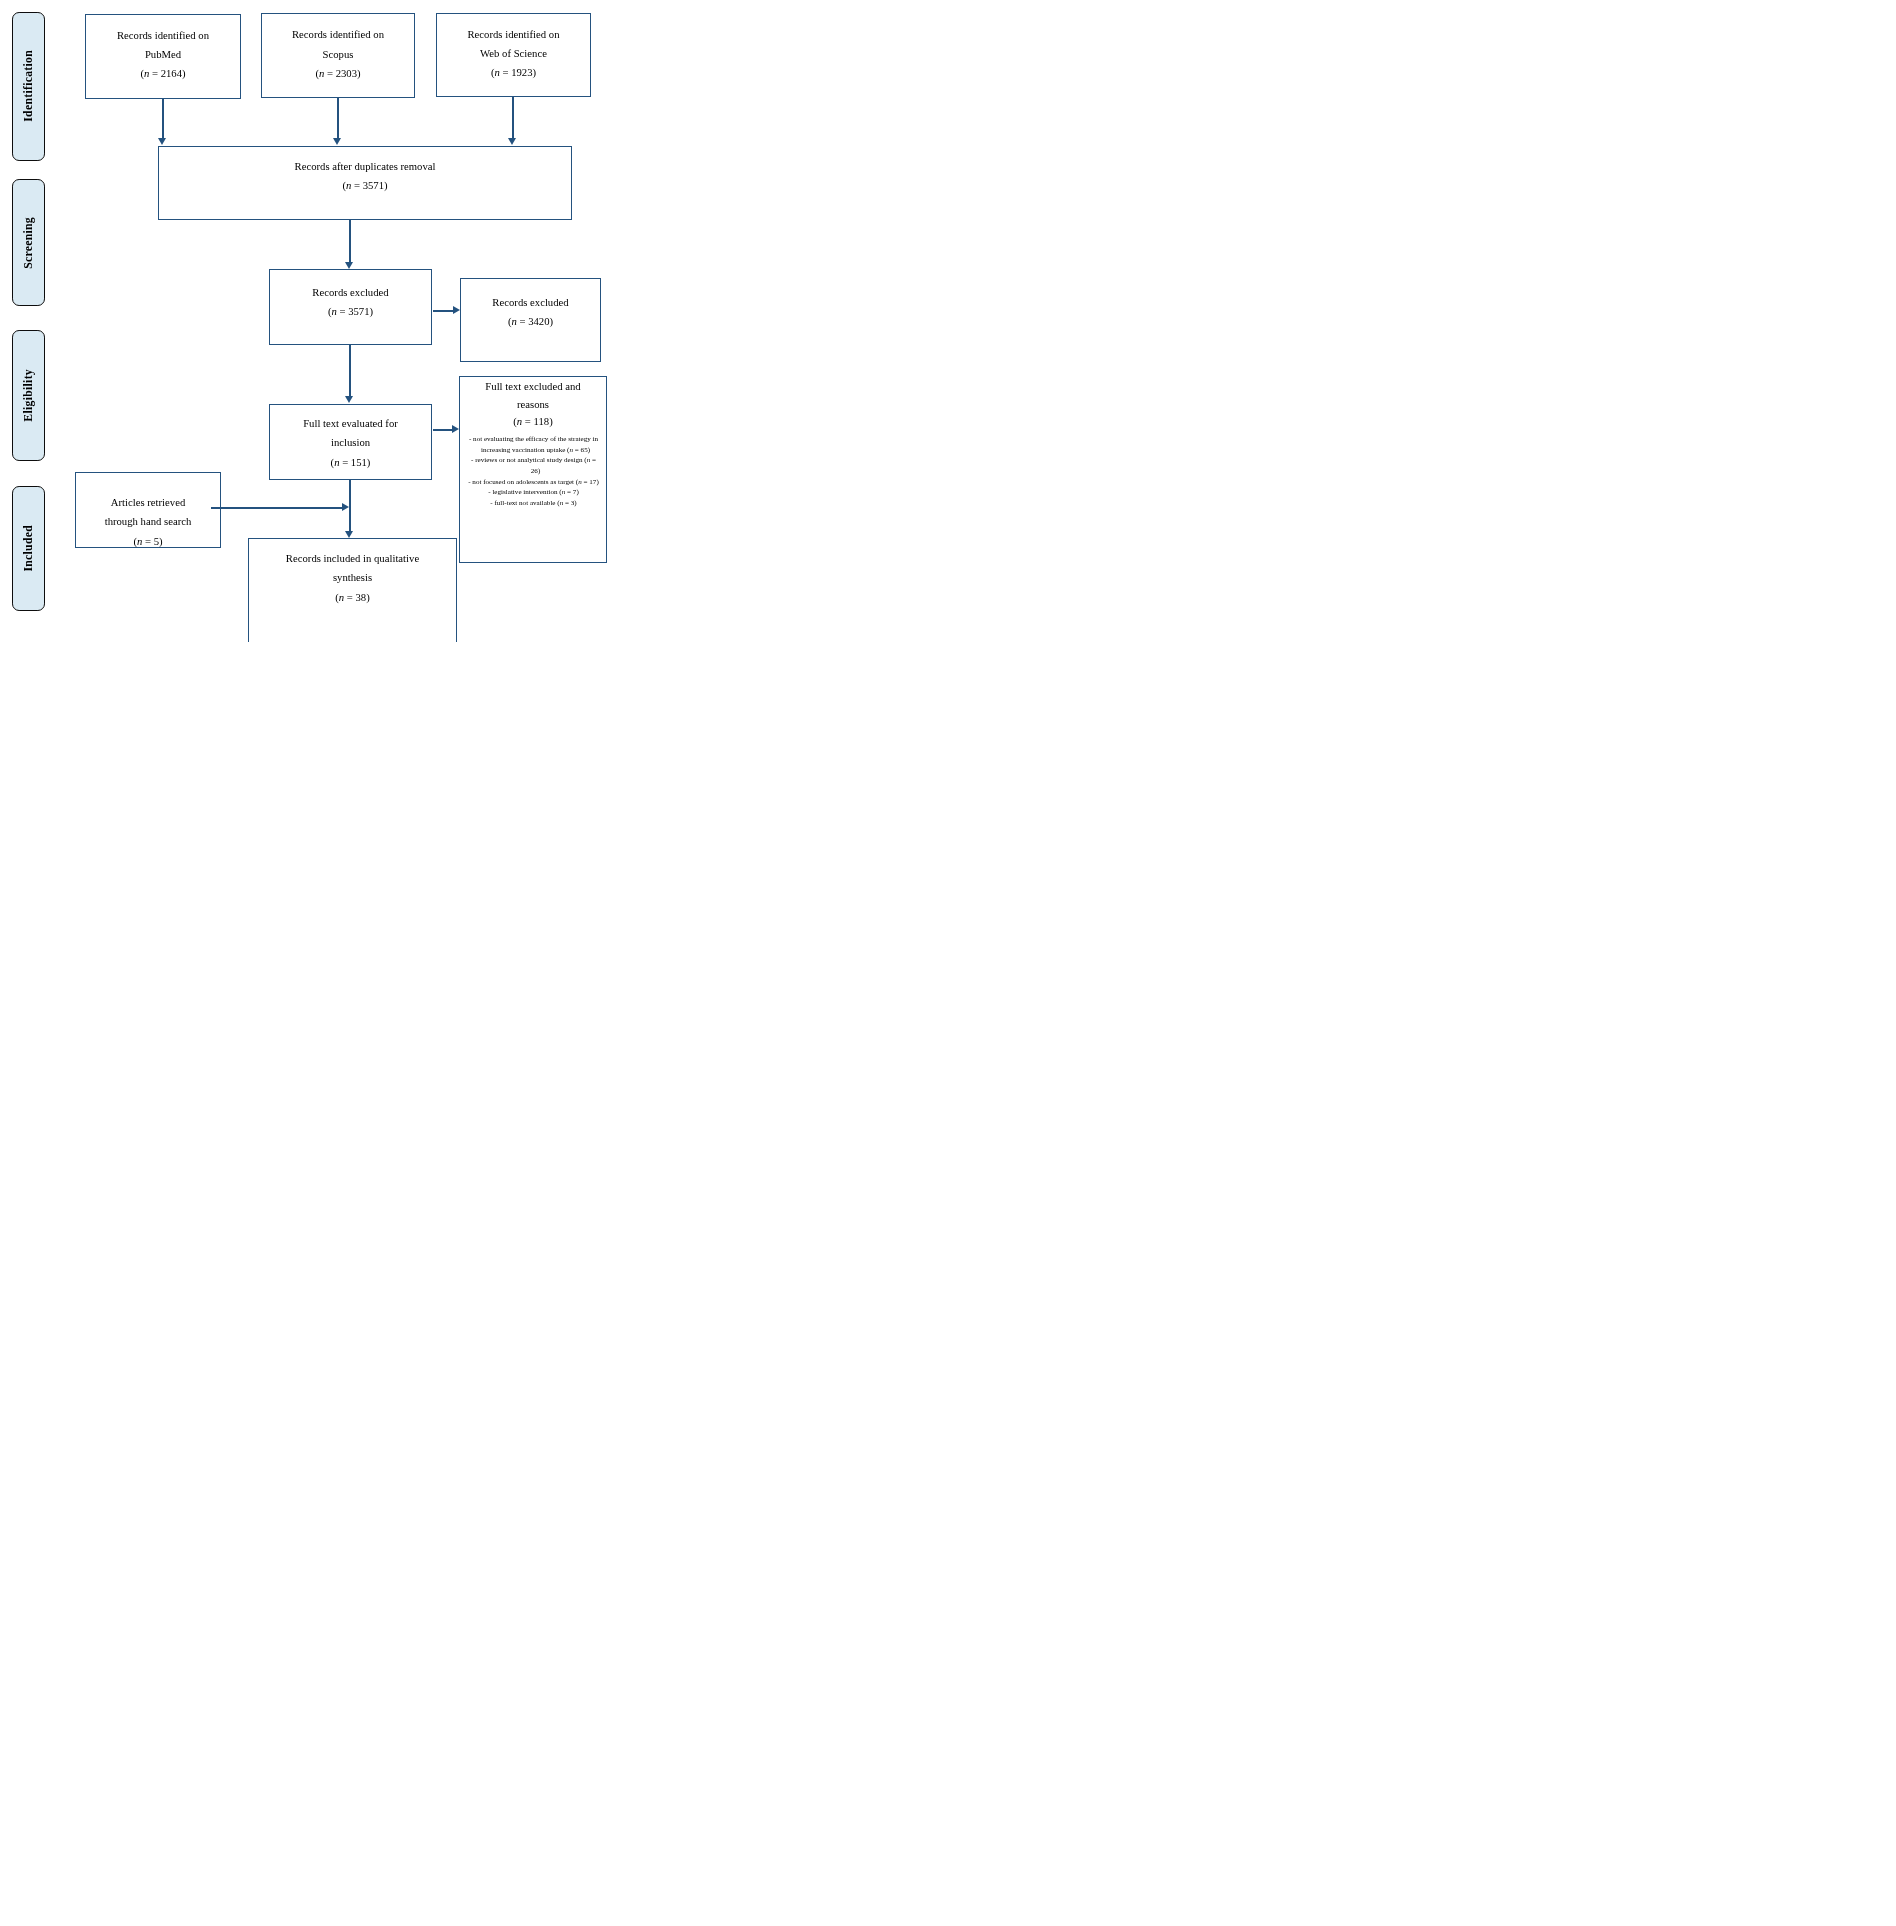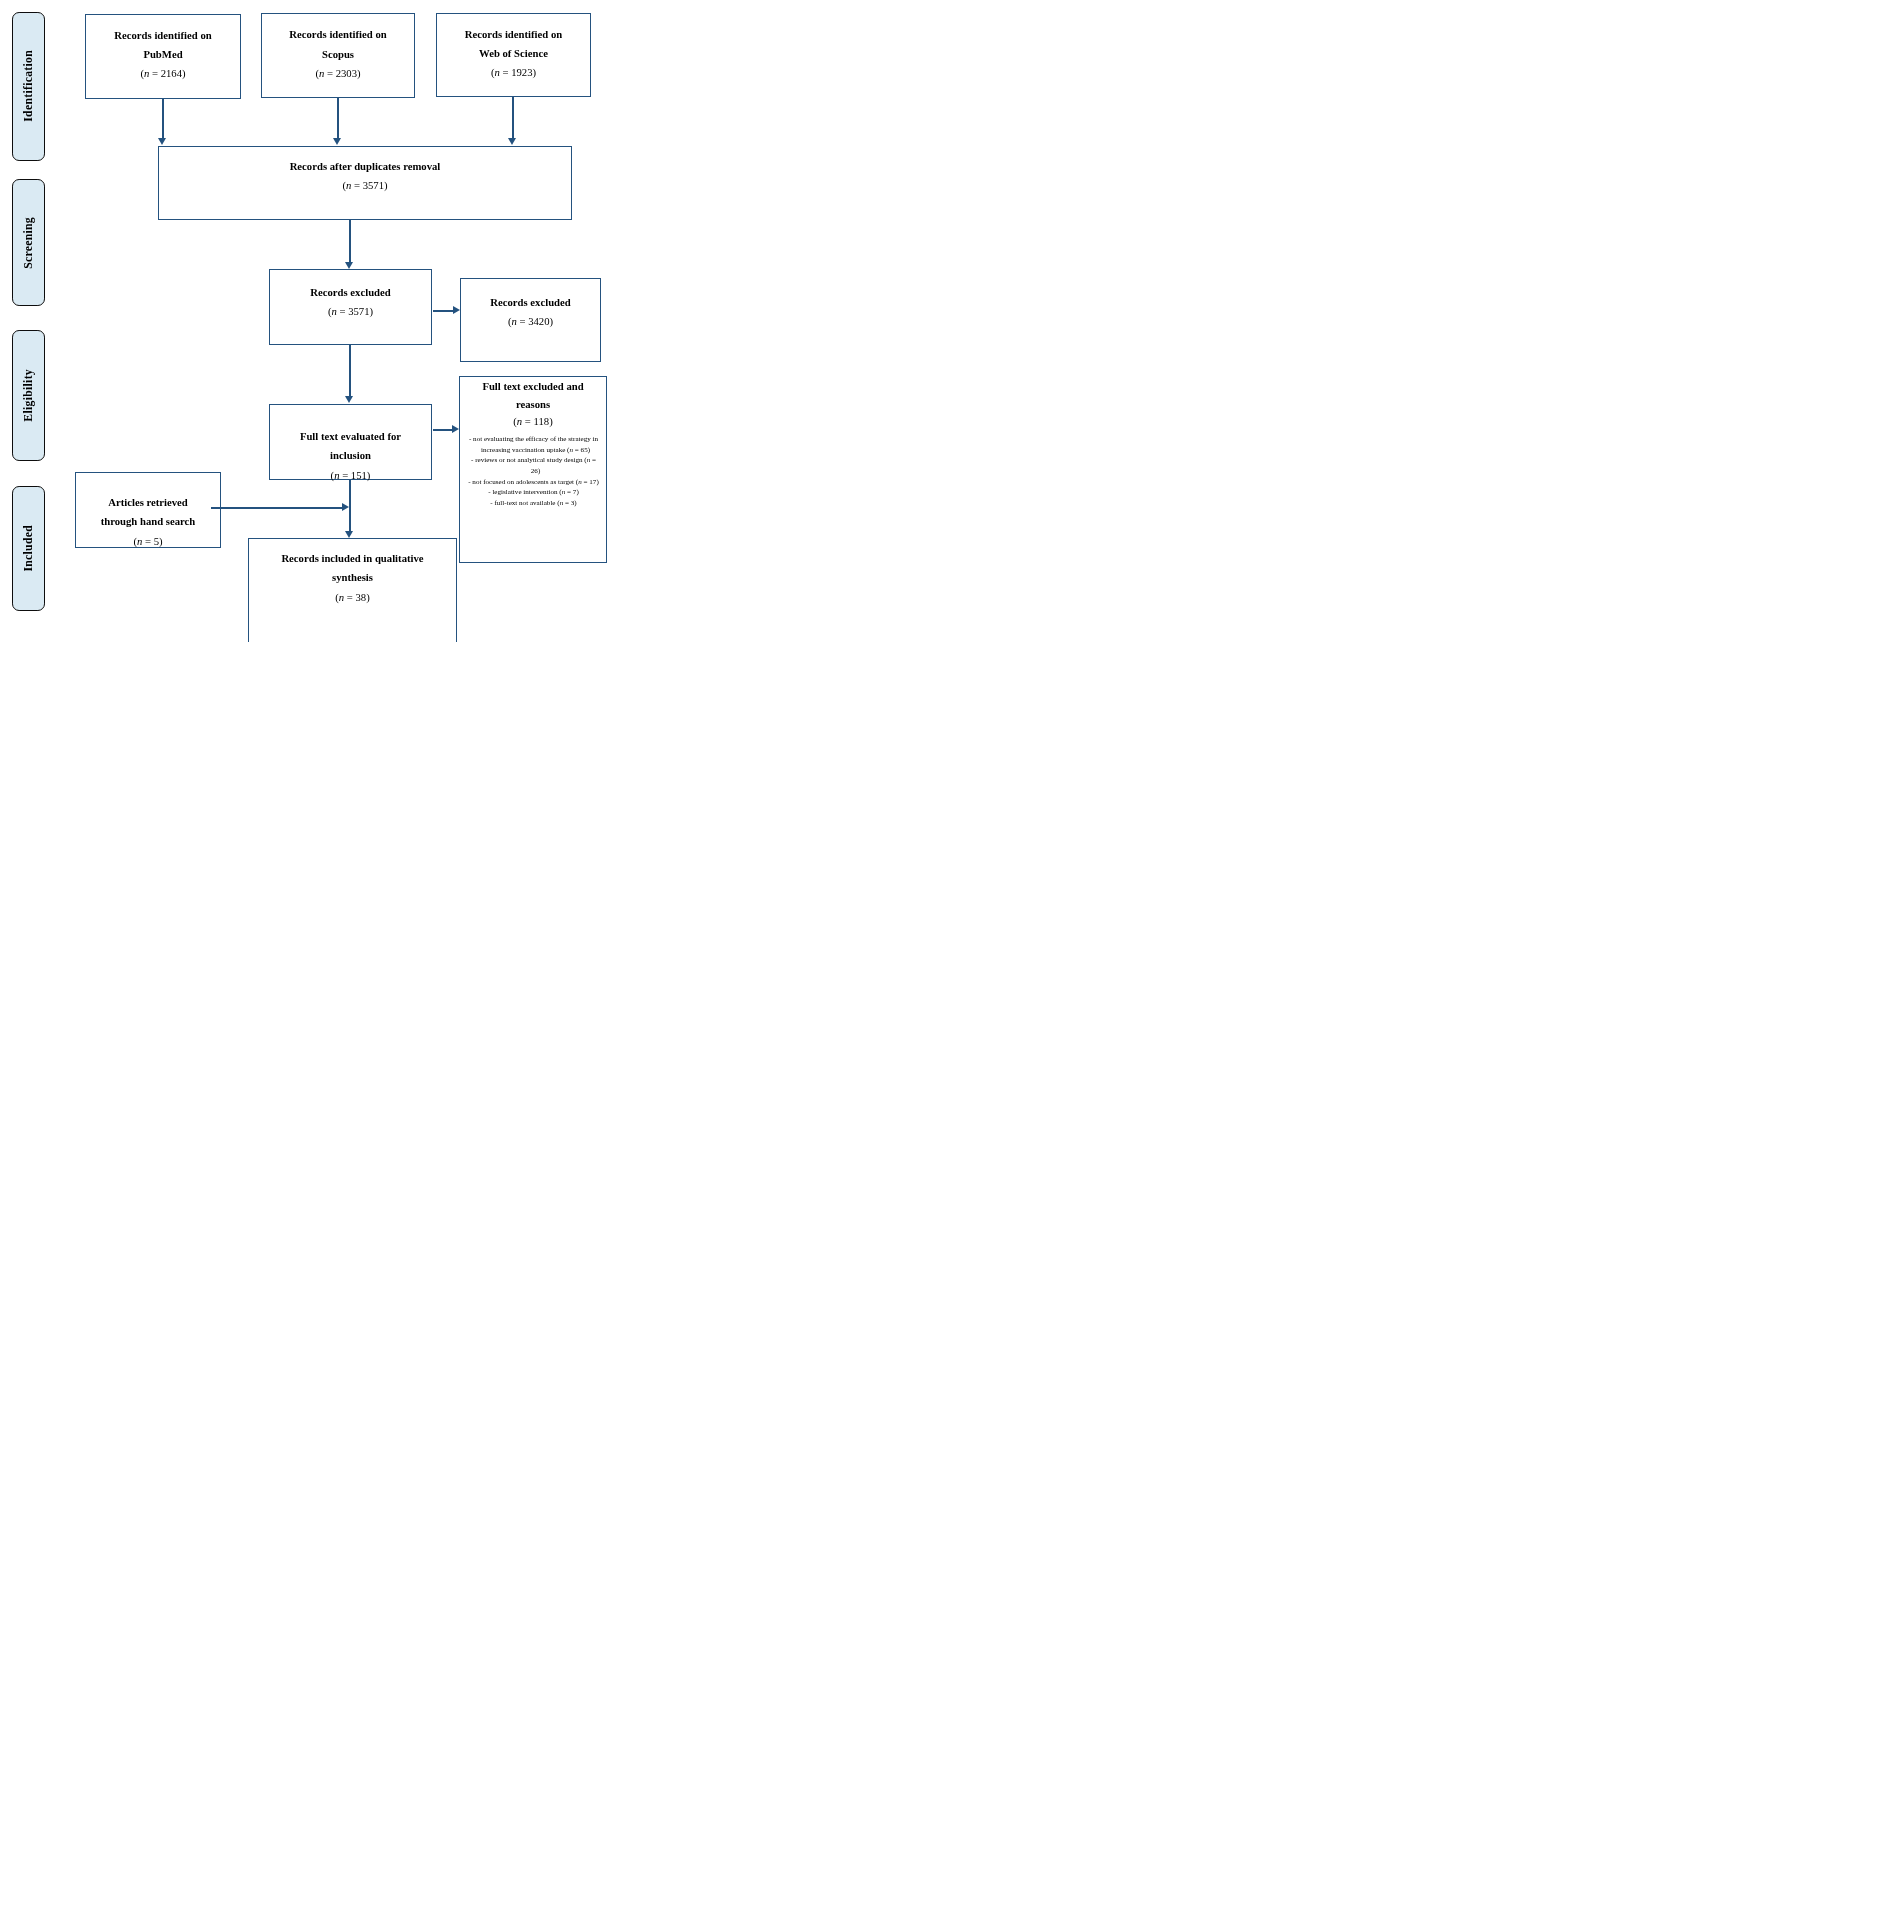--- a/index.html
+++ b/index.html
@@ -38,21 +38,21 @@
   
   .box{
     position:absolute;
     background:var(--box-fill,#fff);
     border:1.5px solid var(--line-color,#24527f);
     box-sizing:border-box;
     text-align:center;
     font-size:10.7px;
     line-height:1.8;
   }
-  .box-label{white-space:pre-line;font-weight:bold;}
+  .box-label{white-space:pre-line;}
   .box-count i{font-style:italic;}
   .reasons{
     list-style:none;
     margin:3px 0 0 0;
     padding:0 6.6px 0 7.6px;
     text-align:center;
     font-size:7.1px;
     line-height:1.5;
   }
   .reasons li{text-indent:-4.1px;padding-left:4.1px;}
@@ -115,21 +115,21 @@
 
   <div class="box" style="left:269px;top:269px;width:163px;height:76px;padding-top:13.2px">
     <div class="box-label">Records excluded</div>
     <div class="box-count">(<i>n</i> = 3571)</div>
   </div>
   <div class="box" style="left:460px;top:278px;width:141px;height:84px;padding-top:14.2px">
     <div class="box-label">Records excluded</div>
     <div class="box-count">(<i>n</i> = 3420)</div>
   </div>
 
-  <div class="box" style="left:269px;top:404px;width:163px;height:76px;padding-top:22px">
+  <div class="box" style="left:269px;top:404px;width:163px;height:76px;padding-top:9px">
     <div class="box-label">Full text evaluated for
 inclusion</div>
     <div class="box-count">(<i>n</i> = 151)</div>
   </div>
 
   <div class="box" style="left:459px;top:376px;width:148px;height:187px;padding-top:1px;line-height:1.65">
     <div class="box-label">Full text excluded and
 reasons</div>
     <div class="box-count">(<i>n</i> = 118)</div>
     <ul class="reasons">

